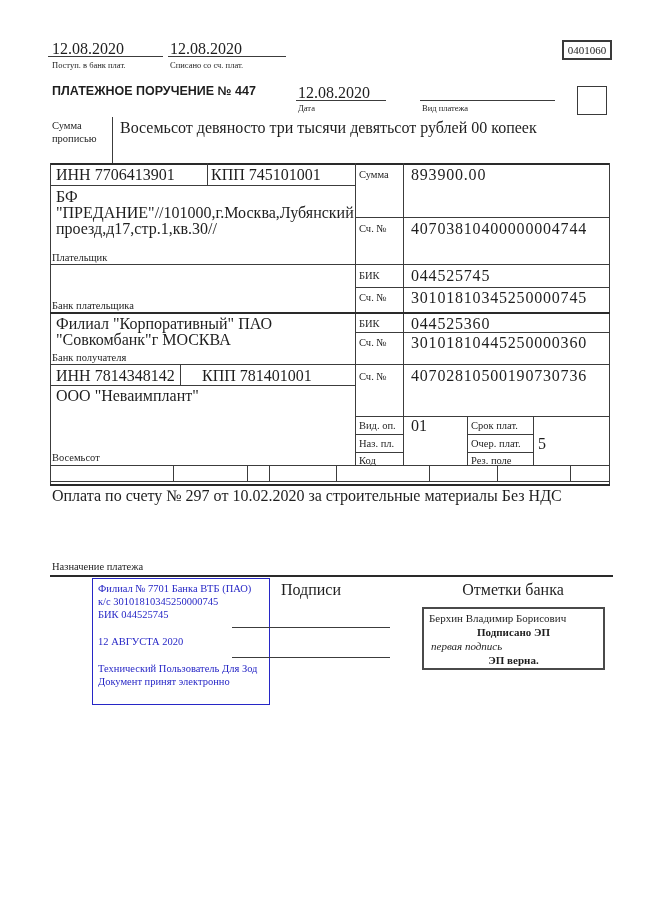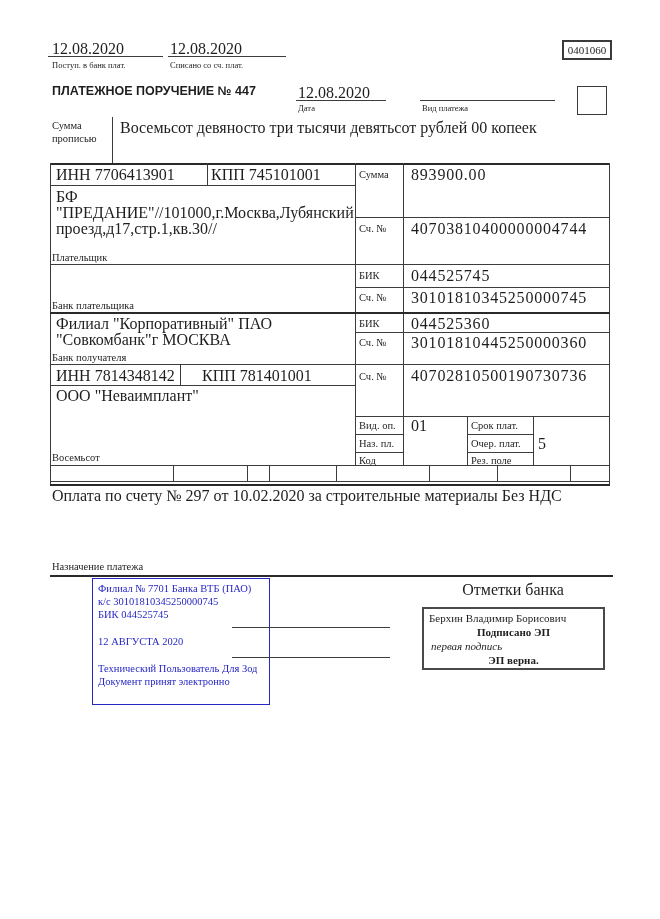--- a/index.html
+++ b/index.html
@@ -131,20 +131,21 @@
 
   <div class="abs bluebox" style="left:52px;top:578px;width:178px;height:127px;padding:3px 5px;margin-left:40px;">
     <div class="fs10 blue">Филиал № 7701 Банка ВТБ (ПАО)</div>
     <div class="fs10 blue">к/с 30101810345250000745</div>
     <div class="fs10 blue">БИК 044525745</div>
     <div class="fs10 blue" style="margin-top:14px;">12 АВГУСТА 2020</div>
     <div class="fs10 blue" style="margin-top:14px;">Технический Пользователь Для Зод</div>
     <div class="fs10 blue">Документ принят электронно</div>
   </div>
 
+  <div class="abs fs12 center" style="left:232px;top:582px;width:158px;">Подписи</div>
   <div class="hline" style="left:232px;top:627px;width:158px;"></div>
   <div class="hline" style="left:232px;top:657px;width:158px;"></div>
 
   <div class="abs fs12 center" style="left:420px;top:582px;width:186px;">Отметки банка</div>
   <div class="abs epbox" style="left:422px;top:607px;width:183px;height:63px;padding-top:2px;">
     <div class="fs11" style="margin-left:5px;">Берхин Владимир Борисович</div>
     <div class="fs11 bold center">Подписано ЭП</div>
     <div class="fs11 ital" style="margin-left:7px;">первая подпись</div>
     <div class="fs11 bold center">ЭП верна.</div>
   </div>

